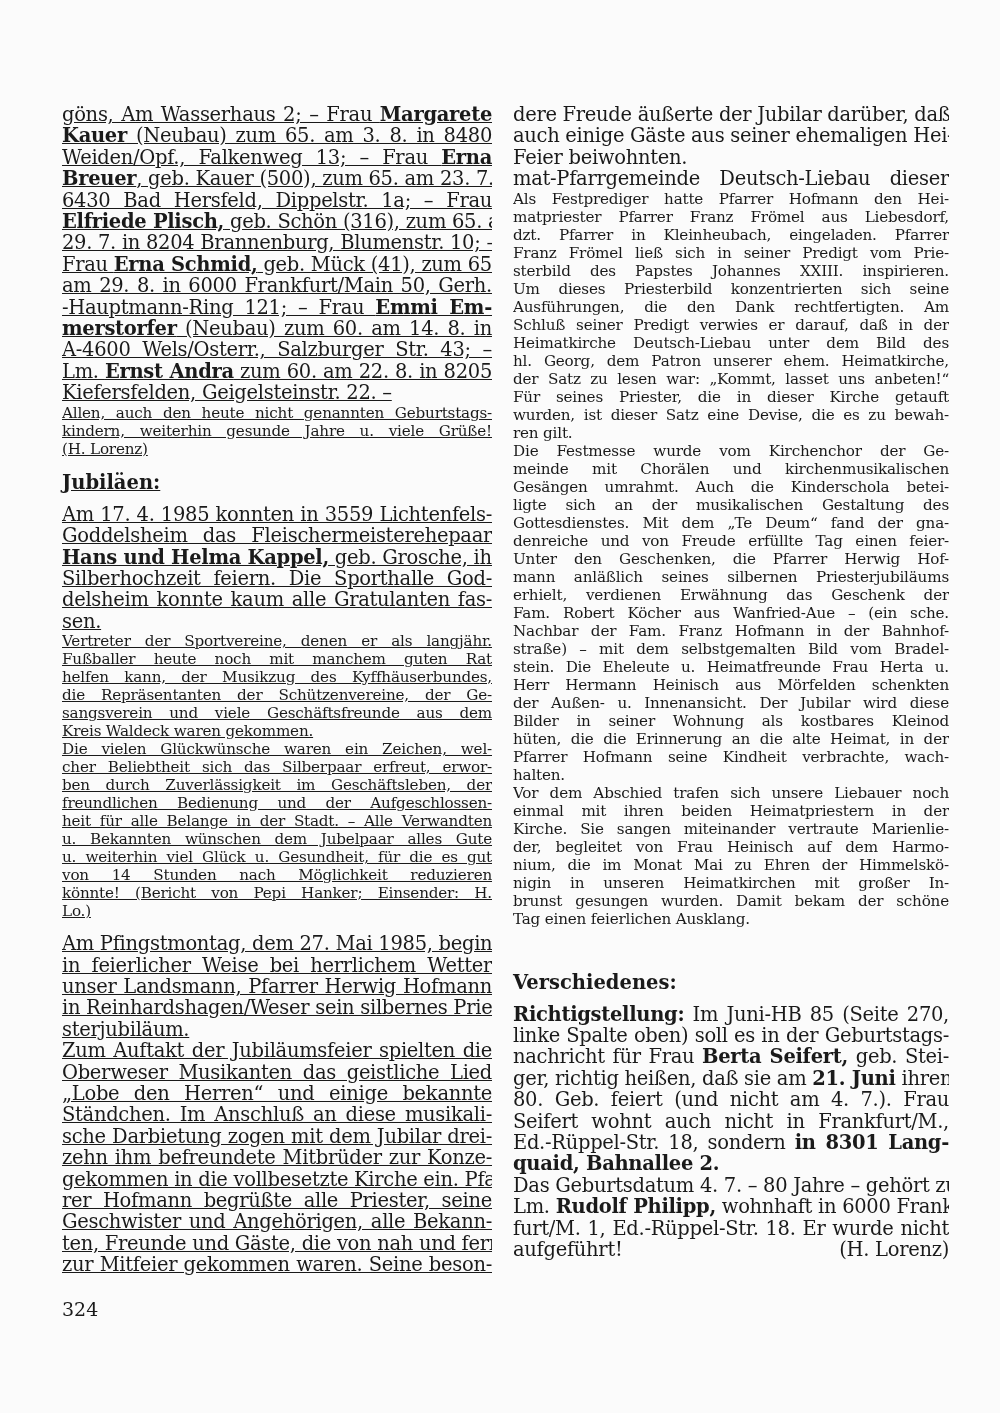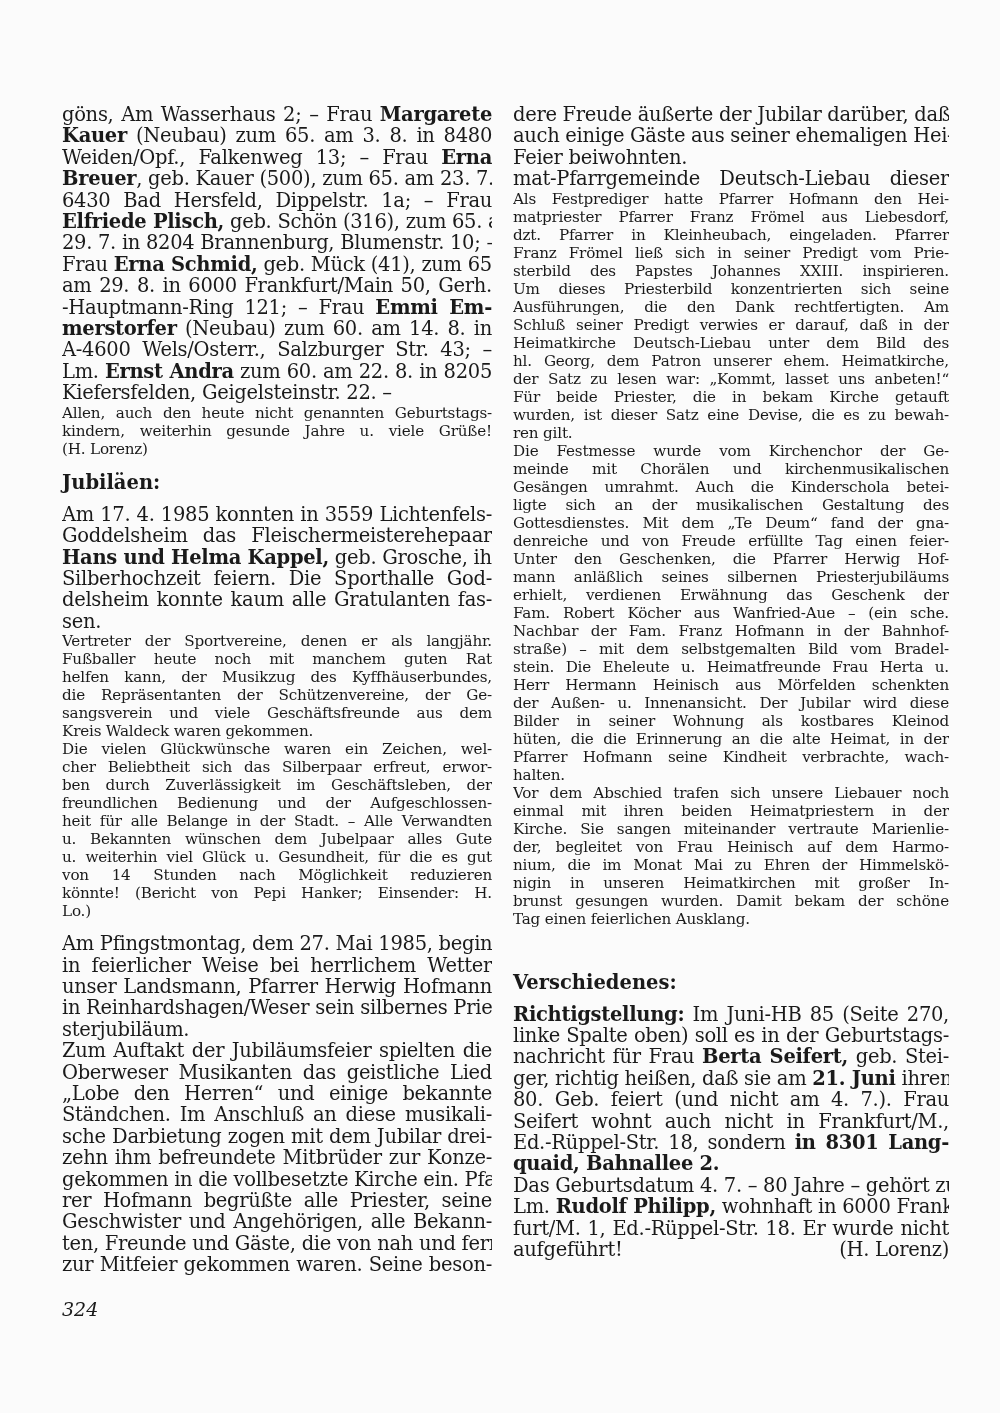--- a/index.html
+++ b/index.html
@@ -2,31 +2,31 @@
 <html><head>
 <meta charset="utf-8">
 <style>
   html, body { margin: 0; padding: 0; }
   body {
     width: 1000px; height: 1413px; background: #fbfbfb; position: relative; overflow: hidden;
     font-family: "DejaVu Serif", "Liberation Serif", serif; color: #1a1a1a;
   }
   .page { position: absolute; left: 0; top: 0; width: 1000px; height: 1413px; }
   .col { position: absolute; }
-  .col-left { left: 62px; top: 104px; width: 430px; }
+  .col-left { left: 62px; top: 104px; width: 430px; text-decoration: underline; }
   .col-right { left: 513px; top: 104px; width: 436px; }
   .line { display: block; white-space: nowrap; text-align: justify; text-align-last: justify; overflow: hidden; }
   .lg { font-size: 19.5px; line-height: 21.4px; letter-spacing: -0.3px; }
   .sm { font-size: 15.2px; line-height: 18px; letter-spacing: -0.2px; }
   .last { text-align-last: left; }
   .heading { font-weight: bold; font-size: 19.5px; line-height: 22px; margin: 14px 0 10px; }
   .b { font-weight: bold; }
   .gap { height: 13px; }
   .gap2 { height: 30px; }
-  .pagenum { position: absolute; left: 62px; top: 1298px; font-size: 19px; font-style: italic; }
+  .pagenum { position: absolute; left: 62px; top: 1298px; font-size: 19px; }
   .sig { float: right; }
 </style>
 </head>
 <body>
 
 <div class="page">
   <div class="col col-left">
     <div id="birthdays">
         <div class="line lg"><span>göns, Am Wasserhaus 2; – Frau </span><span class="b">Margarete</span></div>
         <div class="line lg"><span class="b">Kauer</span><span> (Neubau) zum 65. am 3. 8. in 8480</span></div>
@@ -108,21 +108,21 @@
         <div class="line sm">matpriester Pfarrer Franz Frömel aus Liebesdorf,</div>
         <div class="line sm">dzt. Pfarrer in Kleinheubach, eingeladen. Pfarrer</div>
         <div class="line sm">Franz Frömel ließ sich in seiner Predigt vom Prie-</div>
         <div class="line sm">sterbild des Papstes Johannes XXIII. inspirieren.</div>
         <div class="line sm">Um dieses Priesterbild konzentrierten sich seine</div>
         <div class="line sm">Ausführungen, die den Dank rechtfertigten. Am</div>
         <div class="line sm">Schluß seiner Predigt verwies er darauf, daß in der</div>
         <div class="line sm">Heimatkirche Deutsch-Liebau unter dem Bild des</div>
         <div class="line sm">hl. Georg, dem Patron unserer ehem. Heimatkirche,</div>
         <div class="line sm">der Satz zu lesen war: „Kommt, lasset uns anbeten!“</div>
-        <div class="line sm">Für beide Priester, die in bekam Kirche getauft</div>
+        <div class="line sm">Für seines Priester, die in dieser Kirche getauft</div>
         <div class="line sm">wurden, ist dieser Satz eine Devise, die es zu bewah-</div>
         <div class="line sm last">ren gilt.</div>
         <div class="line sm">Die Festmesse wurde vom Kirchenchor der Ge-</div>
         <div class="line sm">meinde mit Chorälen und kirchenmusikalischen</div>
         <div class="line sm">Gesängen umrahmt. Auch die Kinderschola betei-</div>
         <div class="line sm">ligte sich an der musikalischen Gestaltung des</div>
         <div class="line sm">Gottesdienstes. Mit dem „Te Deum“ fand der gna-</div>
         <div class="line sm">denreiche und von Freude erfüllte Tag einen feier-</div>
         <div class="line sm">Unter den Geschenken, die Pfarrer Herwig Hof-</div>
         <div class="line sm">mann anläßlich seines silbernen Priesterjubiläums</div>

